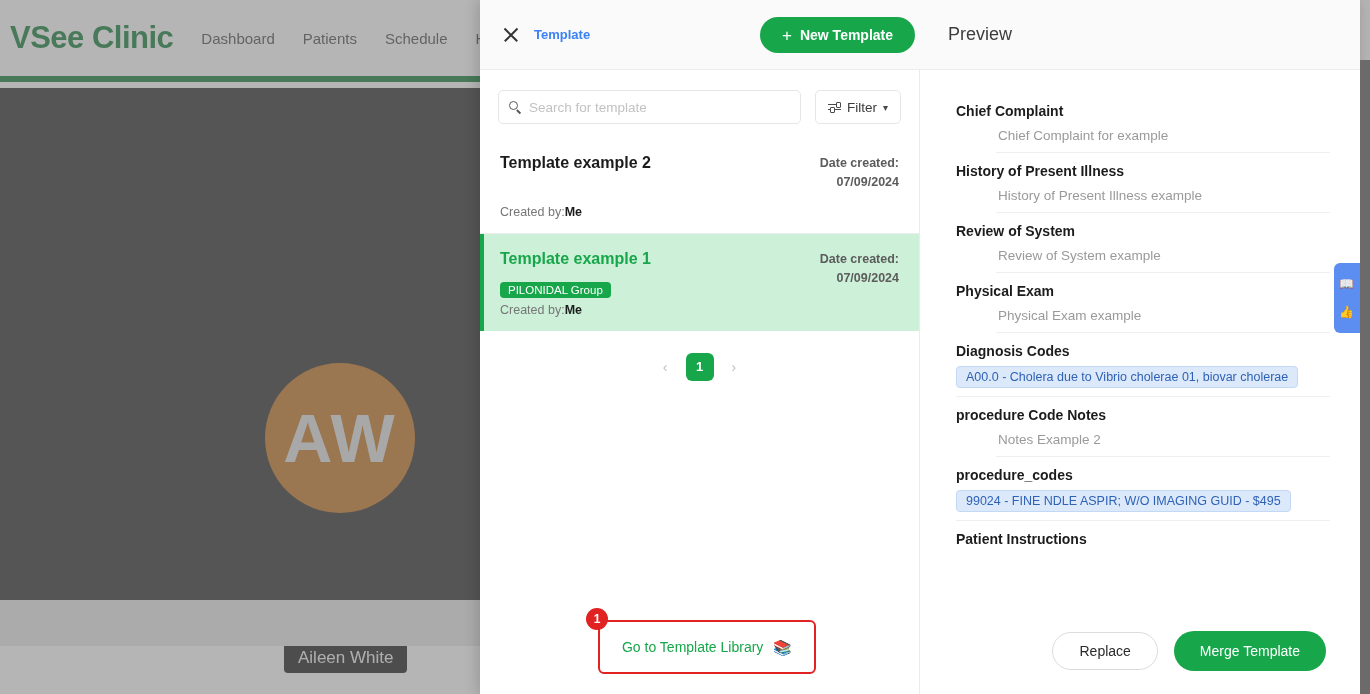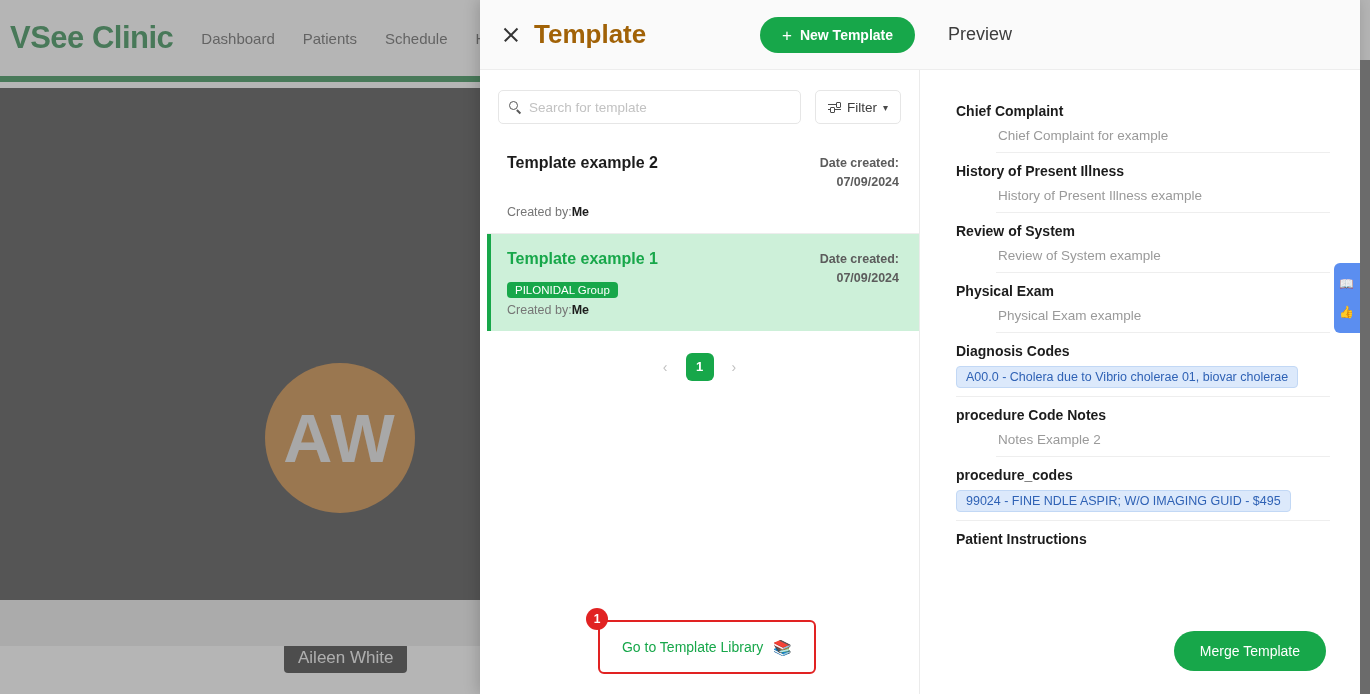--- a/index.html
+++ b/index.html
@@ -66,21 +66,21 @@
   }
   .close-icon {
     margin-left: 22px; width: 18px; height: 18px; position: relative; cursor: pointer;
   }
   .close-icon::before, .close-icon::after {
     content: ""; position: absolute; left: 0; top: 8px; width: 18px; height: 1.6px;
     background: #333;
   }
   .close-icon::before { transform: rotate(45deg); }
   .close-icon::after  { transform: rotate(-45deg); }
-  .modal-title { margin-left: 14px; font-size: 26px; color: #a16207; font-weight: 600; }
+  .modal-title { margin-left: 14px; font-size: 13px; color: #3b82f6; font-weight: 600; }
   .new-template-btn {
     position: absolute; left: 280px; top: 17px;
     background: #17a74a; color: #fff; border: none; border-radius: 20px;
     height: 36px; padding: 0 22px; font-size: 14px; font-weight: 600;
     display: flex; align-items: center; gap: 8px; cursor: pointer;
     font-family: "Liberation Sans", sans-serif;
   }
   .new-template-btn .plus { font-size: 17px; line-height: 1; font-weight: 400; }
   .preview-title {
     position: absolute; left: 468px; top: 24px;
@@ -127,21 +127,21 @@
   .sliders-icon span:nth-child(1) { top: 2px; }
   .sliders-icon span:nth-child(2) { top: 7px; }
   .sliders-icon span::after {
     content: ""; position: absolute; top: -1.6px; width: 3.2px; height: 4.5px;
     border: 1.3px solid #4a4a4a; background: #fff; border-radius: 1px;
   }
   .sliders-icon span:nth-child(1)::after { left: 8px; }
   .sliders-icon span:nth-child(2)::after { left: 2px; }
   .chev { font-size: 10px; color: #4a4a4a; }
 
-  .tpl-list { margin-top: 14px; padding-left: 7px; }
+  .tpl-list { margin-top: 14px; }
   .tpl-item {
     position: relative; padding: 16px 20px 14px 20px;
     border-bottom: 1px solid #ededed; cursor: pointer;
   }
   .tpl-item.selected { background: #cdf0d9; border-bottom: none; }
   .tpl-item.selected::before {
     content: ""; position: absolute; left: 0; top: 0; bottom: 0; width: 4px;
     background: #17a74a;
   }
   .tpl-row { display: flex; justify-content: space-between; align-items: flex-start; }
@@ -376,20 +376,21 @@
           </div>
 
           <div class="field">
             <div class="field-label">Patient Instructions</div>
 
           </div>
 
         </div>
 
         <div class="preview-footer">
+          <button class="btn-replace">Replace</button>
           <button class="btn-merge">Merge Template</button>
         </div>
       </div>
 
     </div>
   </div>
 
   <div class="help-widget">
     <span class="wi">📖</span>
     <span class="wi">👍</span>

